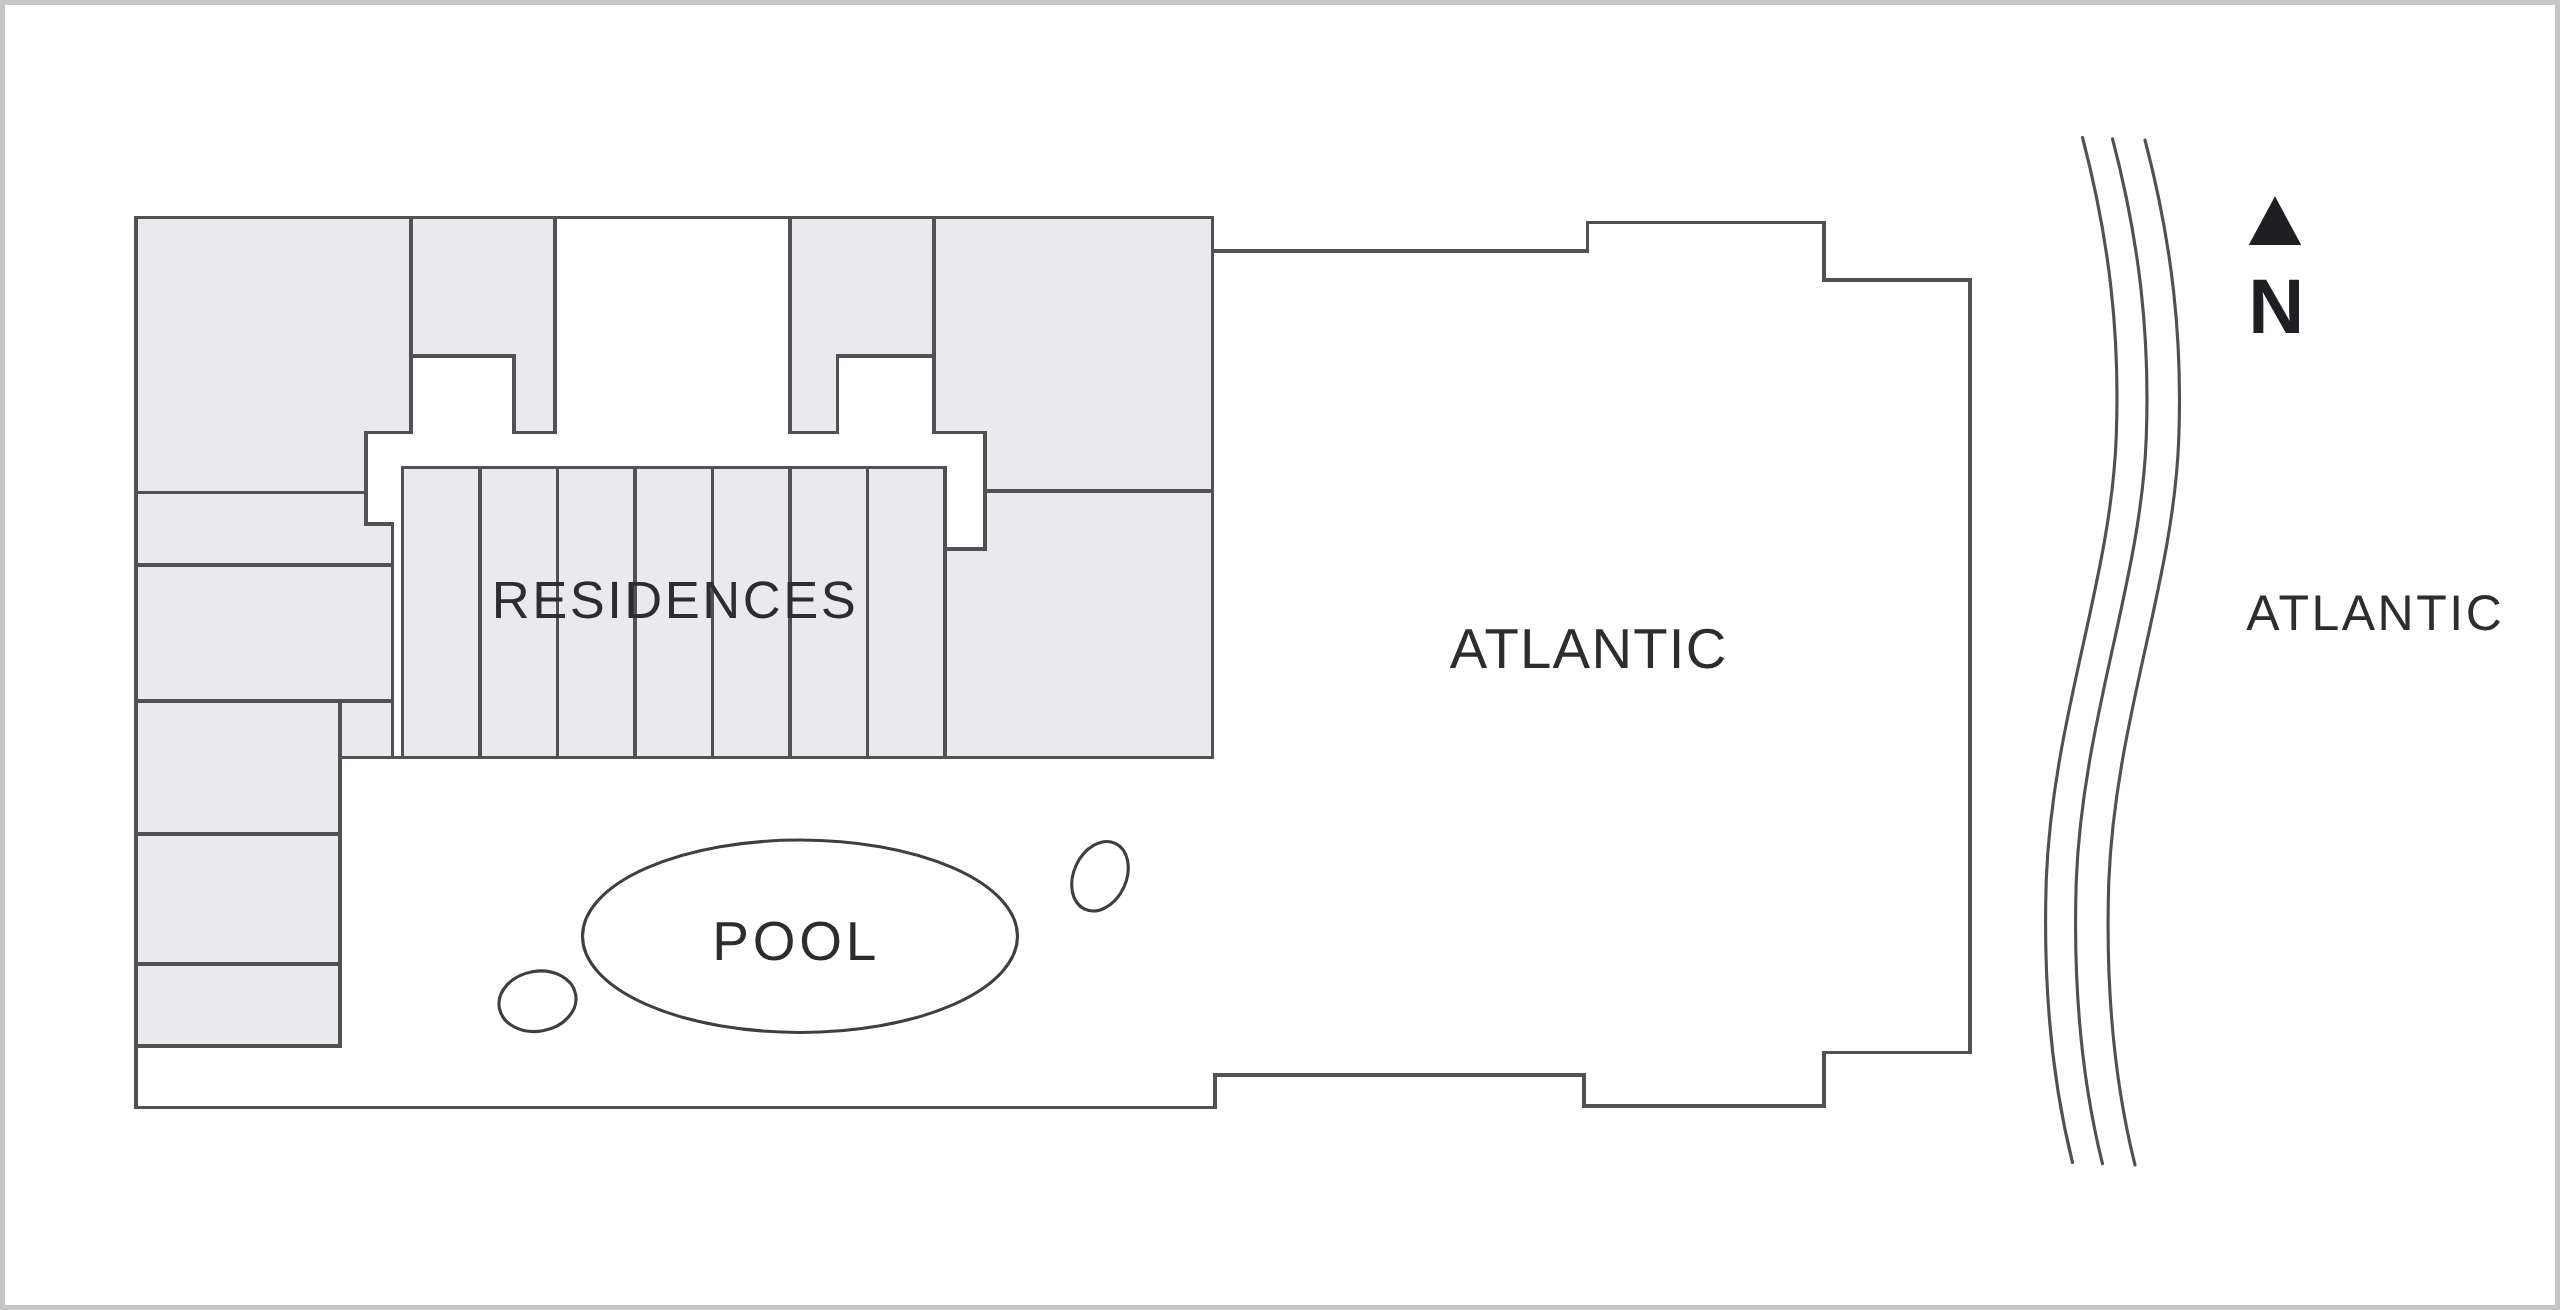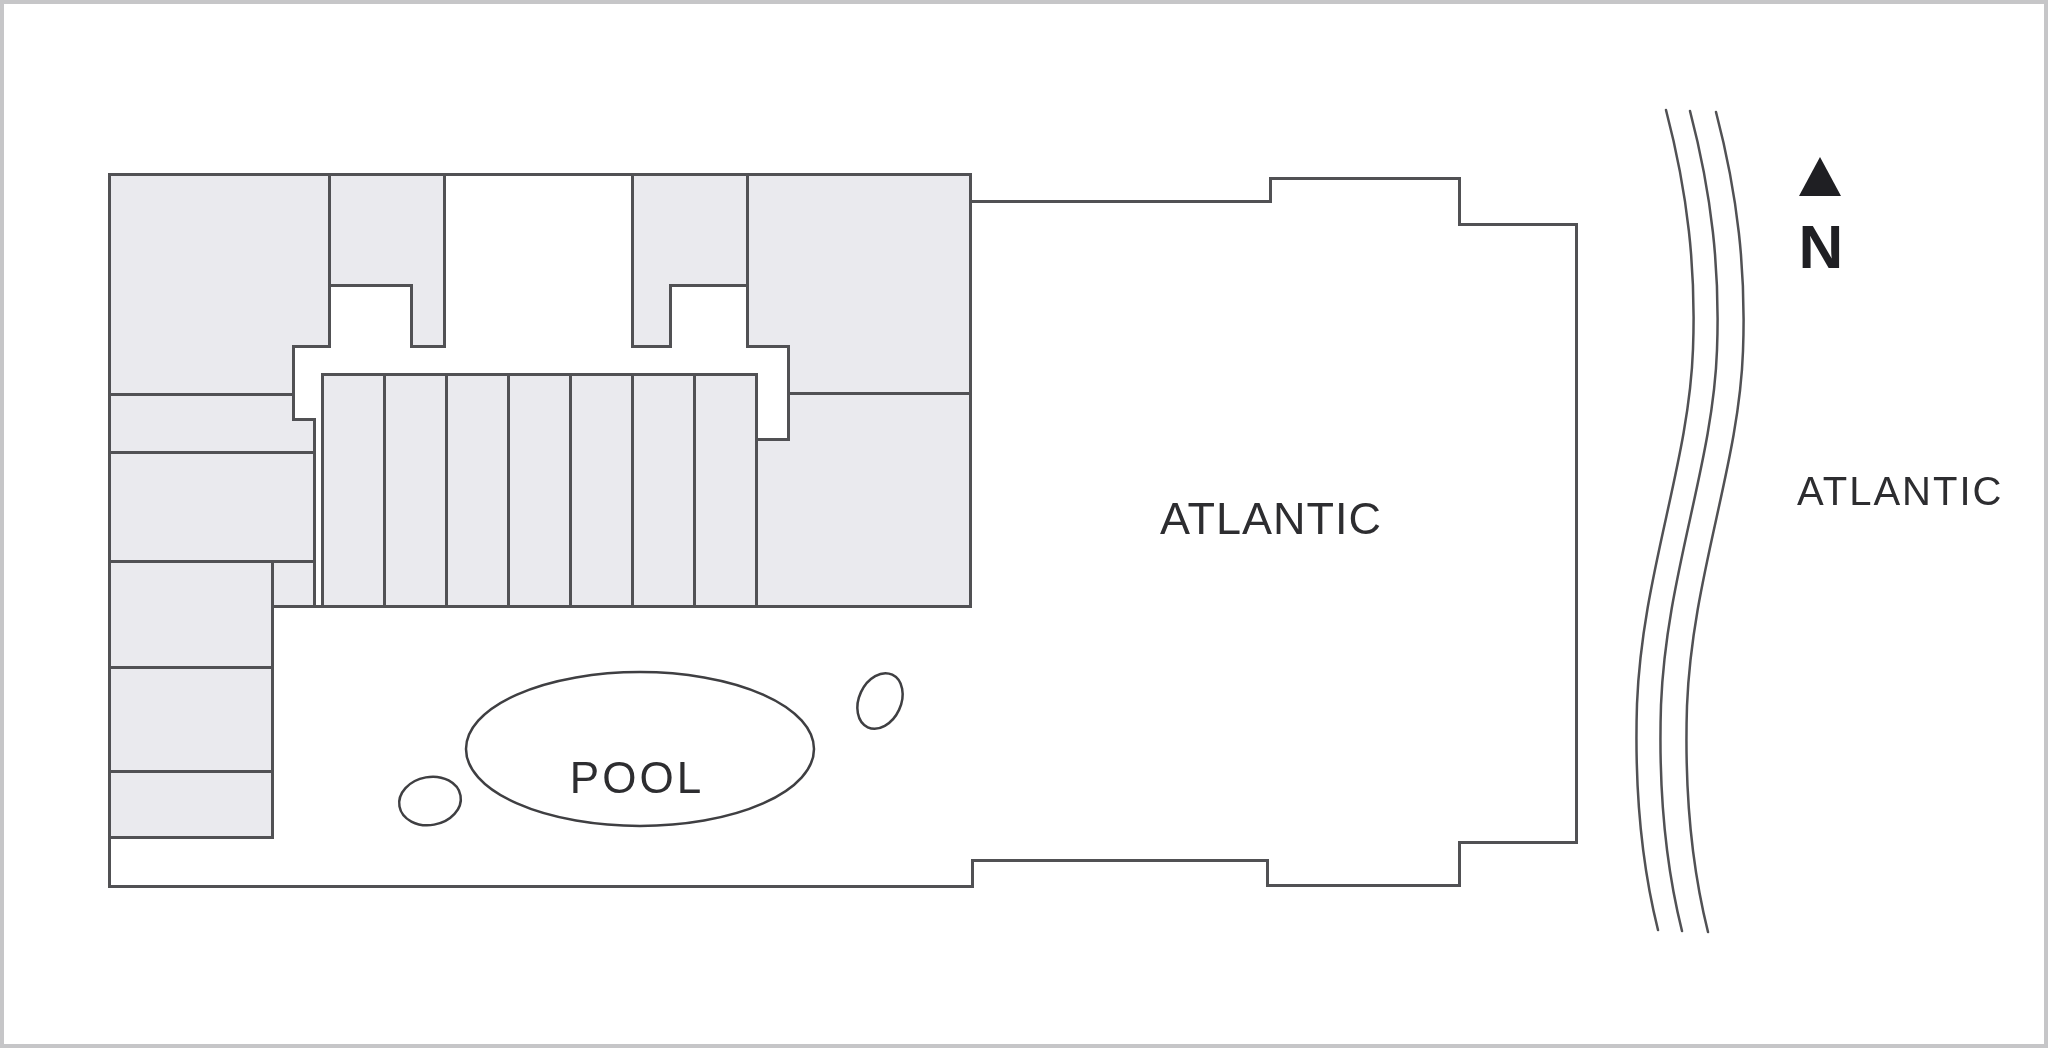--- a/index.html
+++ b/index.html
@@ -15,21 +15,21 @@
   .plan-svg{position:absolute;left:0;top:0;width:2048px;height:1048px;}
   .lbl{
     position:absolute;
     transform:translate(-50%,-50%);
     color:#2d2d30;
     white-space:nowrap;
     font-family:"Liberation Sans", sans-serif;
   }
   .lbl-residences{left:536px;top:476px;font-size:42px;letter-spacing:2px;}
   .lbl-sundeck{left:1267px;top:515px;font-size:45px;letter-spacing:1px;}
-  .lbl-pool{left:633px;top:774px;font-size:44px;letter-spacing:3px;}
+  .lbl-pool{left:633px;top:750px;font-size:44px;letter-spacing:3px;}
   .lbl-ocean{
     position:absolute;left:1793px;top:465px;transform:none;
     color:#2d2d30;font-size:40px;letter-spacing:2px;line-height:45px;
     text-align:right;
   }
   .lbl-north{
     position:absolute;left:1817px;top:242px;transform:translate(-50%,-50%);
     color:#1f1f23;font-size:62px;font-weight:bold;
   }
   .north-tri{
@@ -88,20 +88,21 @@
       <ellipse cx="426" cy="797" rx="31" ry="24" transform="rotate(-10 426 797)"></ellipse>
     </g>
 
     <g fill="none" stroke="#515154" stroke-width="2.5" stroke-linecap="round">
       <path d="M1662,106 C1684,190 1692,265 1689,345 C1685,460 1638,570 1633,700 C1630,795 1640,870 1654,926"></path>
       <path d="M1662,106 C1684,190 1692,265 1689,345 C1685,460 1638,570 1633,700 C1630,795 1640,870 1654,926" transform="translate(24,1)"></path>
       <path d="M1662,106 C1684,190 1692,265 1689,345 C1685,460 1638,570 1633,700 C1630,795 1640,870 1654,926" transform="translate(50,2)"></path>
     </g>
   </svg>
 
+  <div class="lbl lbl-residences">RESIDENCES</div>
   <div class="lbl lbl-sundeck">ATLANTIC</div>
   <div class="lbl lbl-pool">POOL</div>
 
   <div class="lbl-ocean">
     <div>ATLANTIC</div>
   </div>
 
   <div class="north-tri"></div>
   <div class="lbl-north">N</div>
 

